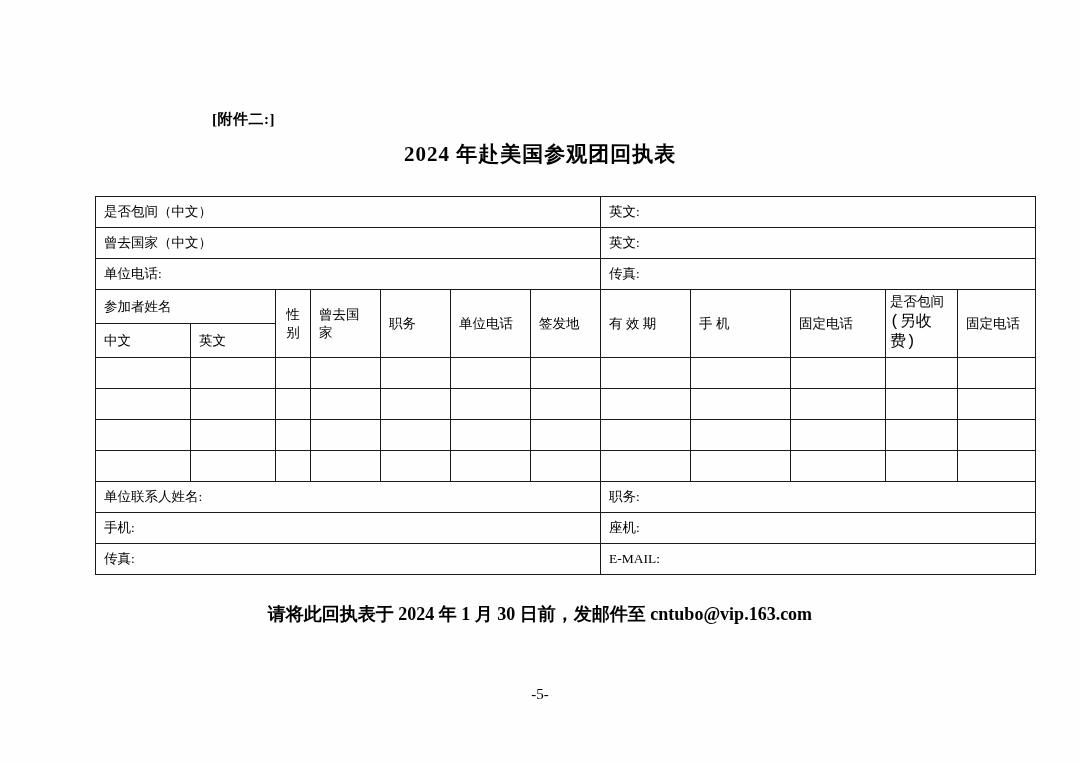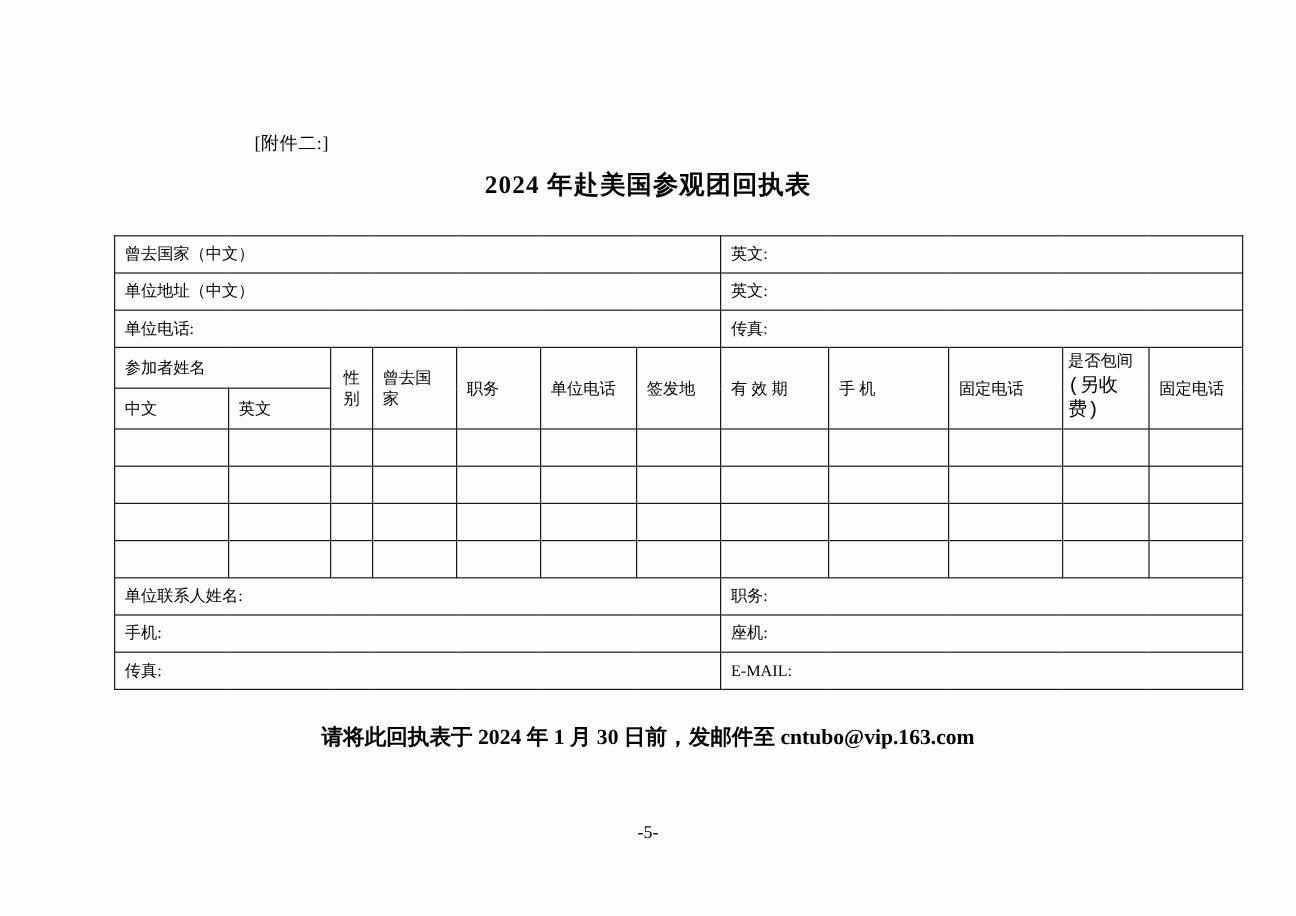--- a/index.html
+++ b/index.html
@@ -18,21 +18,21 @@
   .page {
     position: absolute;
     inset: 0;
     background: #fefefe;
   }
   .attachment-tag {
     position: absolute;
     left: 212px;
     top: 110px;
     font-size: 15px;
-    font-weight: normal;
+    font-weight: bold;
     letter-spacing: 0.5px;
   }
   .doc-title {
     position: absolute;
     left: 0;
     right: 0;
     top: 140px;
     text-align: center;
     font-size: 21px;
     font-weight: bold;
@@ -116,26 +116,26 @@
         <col style="width:70px">
         <col style="width:90px">
         <col style="width:100px">
         <col style="width:95px">
         <col style="width:72px">
         <col style="width:78px">
       </colgroup>
 
       <tbody>
           <tr>
+        <td class="tall" colspan="7"><span>是否包间（中文）</span></td>
+        <td class="tall" colspan="5"><span>英文:</span></td>
+      </tr>
+
+      <tr>
         <td class="tall" colspan="7"><span>曾去国家（中文）</span></td>
-        <td class="tall" colspan="5"><span>英文:</span></td>
-      </tr>
-
-      <tr>
-        <td class="tall" colspan="7"><span>单位地址（中文）</span></td>
         <td class="tall" colspan="5"><span>英文:</span></td>
       </tr>
 
       <tr>
         <td class="tall" colspan="7"><span>单位电话:</span></td>
         <td class="tall" colspan="5"><span>传真:</span></td>
       </tr>
 
       <tr>
         <td class="center" colspan="2"><span>参加者姓名</span></td>

